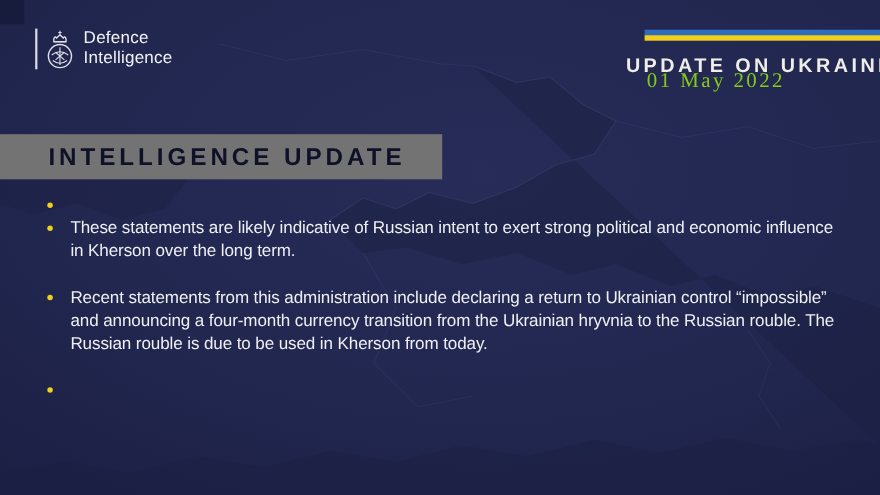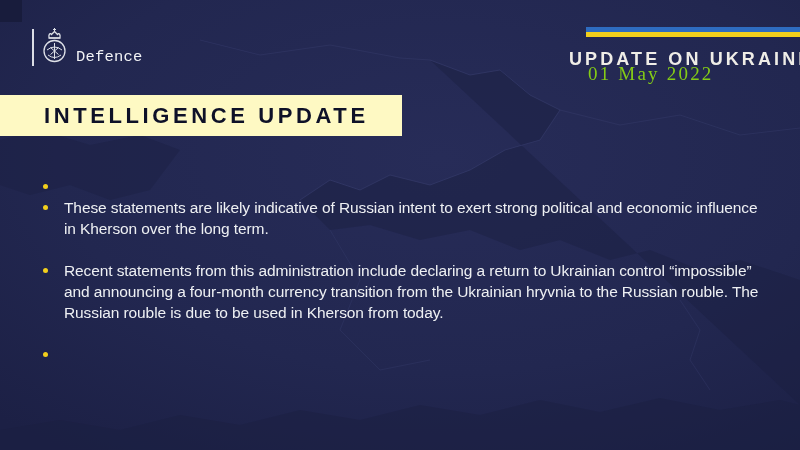--- a/index.html
+++ b/index.html
@@ -5,43 +5,43 @@
   html,body{margin:0;padding:0;background:#000;}
   .slide{
     position:relative;width:800px;height:450px;overflow:hidden;
     background:#222750;
     font-family:"Liberation Sans",sans-serif;
   }
   .map-bg{position:absolute;inset:0;width:800px;height:450px;display:block;}
   .corner-square{position:absolute;left:0;top:0;width:22px;height:22px;background:#161a38;opacity:.8;}
 
   
-  .logo-block{position:absolute;left:32px;top:26px;display:flex;align-items:flex-end;font-family:Liberation Mono, monospace;}
+  .logo-block{position:absolute;left:32px;top:26px;display:flex;align-items:flex-start;}
   .logo-bar{width:2px;height:37px;background:rgba(240,242,246,.9);margin-right:7px;}
   .crest{width:27px;height:40px;margin-right:8px;}
   .logo-text{color:#f2f3f6;font-size:15.5px;line-height:18px;font-weight:400;letter-spacing:.2px;}
 
   
   .flag-stripe{position:absolute;left:586px;top:27px;width:214px;height:10px;}
   .flag-stripe .blue{height:5px;background:#2e6cc0;}
   .flag-stripe .yellow{height:5px;background:#f2cf1c;}
   .update-title{
     position:absolute;left:569px;top:49px;width:212px;
     color:#efede7;font-size:18px;font-weight:700;letter-spacing:3.1px;white-space:nowrap;
   }
   .update-date{
     position:absolute;left:588px;top:63px;
     color:#84cc16;font-family:"Liberation Serif",serif;
     font-size:19px;letter-spacing:2.2px;white-space:nowrap;
   }
 
   
   .banner{
-    position:absolute;left:0;top:95px;width:402px;height:41px;
-    background:#fef9c3;display:flex;align-items:center;
+    position:absolute;left:0;top:122px;width:402px;height:41px;
+    background:#737373;display:flex;align-items:center;
   }
   .banner span{
     padding-left:44px;color:#0e1128;font-size:22px;font-weight:700;letter-spacing:3.6px;white-space:nowrap;
   }
 
   
   .bullets{
     position:absolute;left:42px;top:176px;width:722px;
     list-style:none;margin:0;padding:0;
   }
@@ -86,20 +86,21 @@
       <path d="M8,12 C7.5,8 9,6.5 10.5,8.5 L13.5,5.5 L16.5,8.5 C18,6.5 19.5,8 19,12 Z"></path>
       <path d="M8,12 L19,12" stroke-width="1"></path>
       <circle cx="13.5" cy="25" r="10.5"></circle>
       <path d="M13.5,17 L13.5,33" stroke-width="1"></path>
       <path d="M6,24 Q13.5,18 21,24" stroke-width="1"></path>
       <path d="M7,29 Q13.5,34 20,29" stroke-width="1"></path>
       <path d="M9.5,21.5 L17.5,28.5 M17.5,21.5 L9.5,28.5" stroke-width="1"></path>
     </svg>
     <div class="logo-text">
       <div>Defence</div>
+      <div>Intelligence</div>
     </div>
   </div>
 
   <div class="flag-stripe">
     <div class="blue"></div>
     <div class="yellow"></div>
   </div>
   <div class="update-title">UPDATE ON UKRAINE</div>
   <div class="update-date">01 May 2022</div>
 

